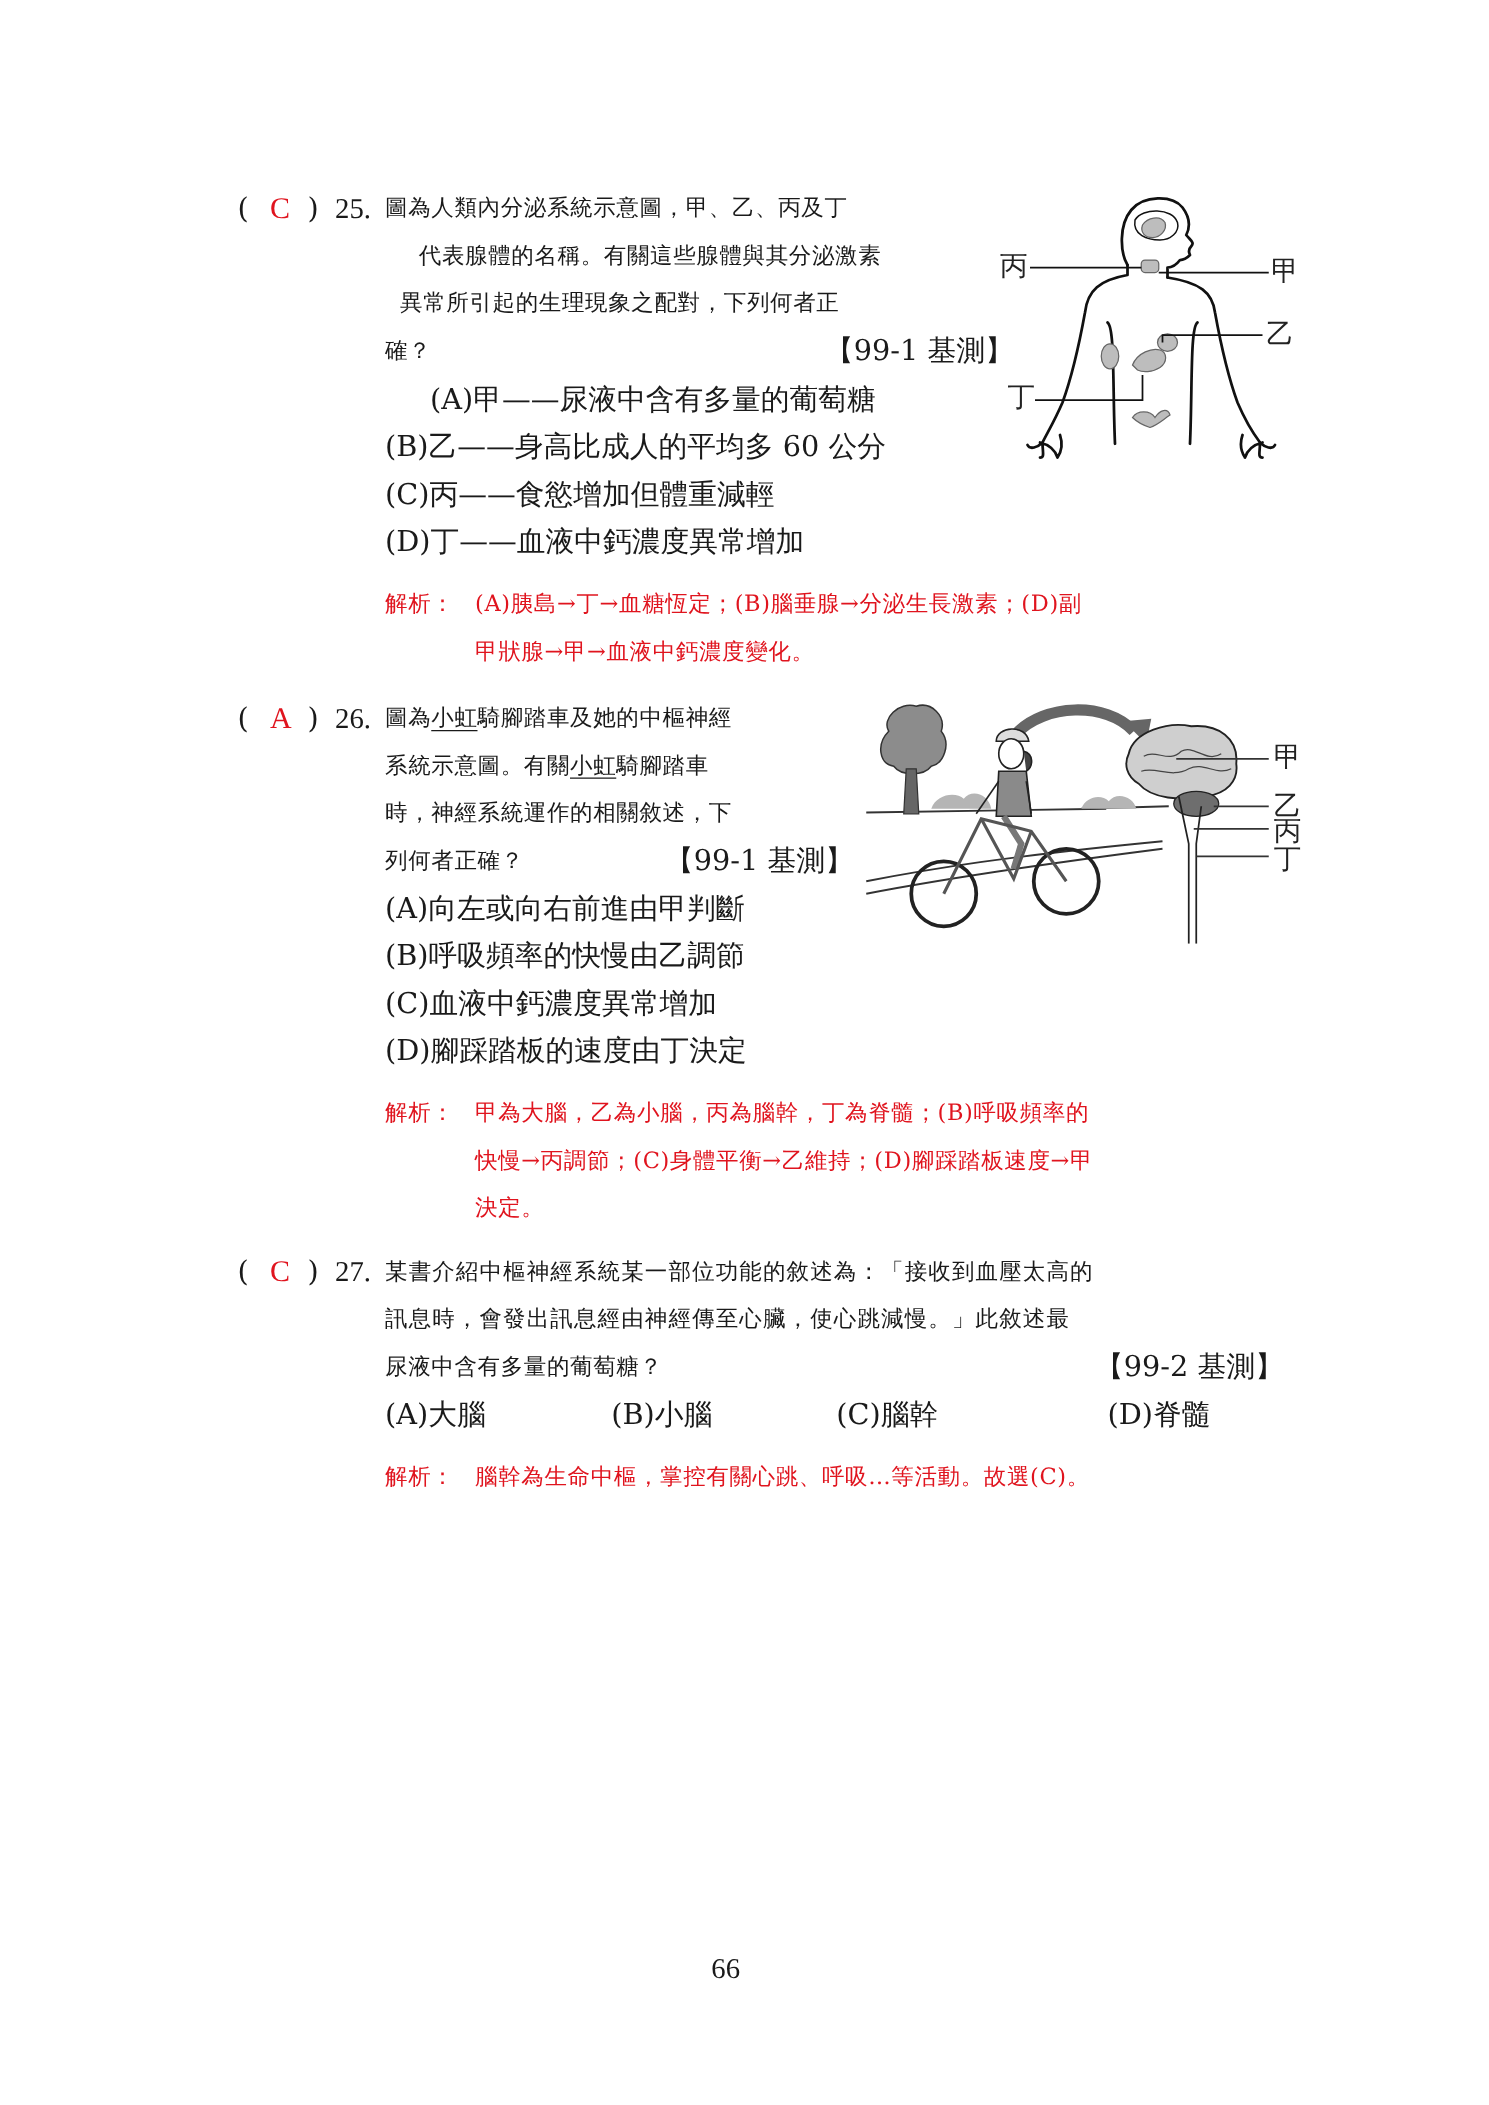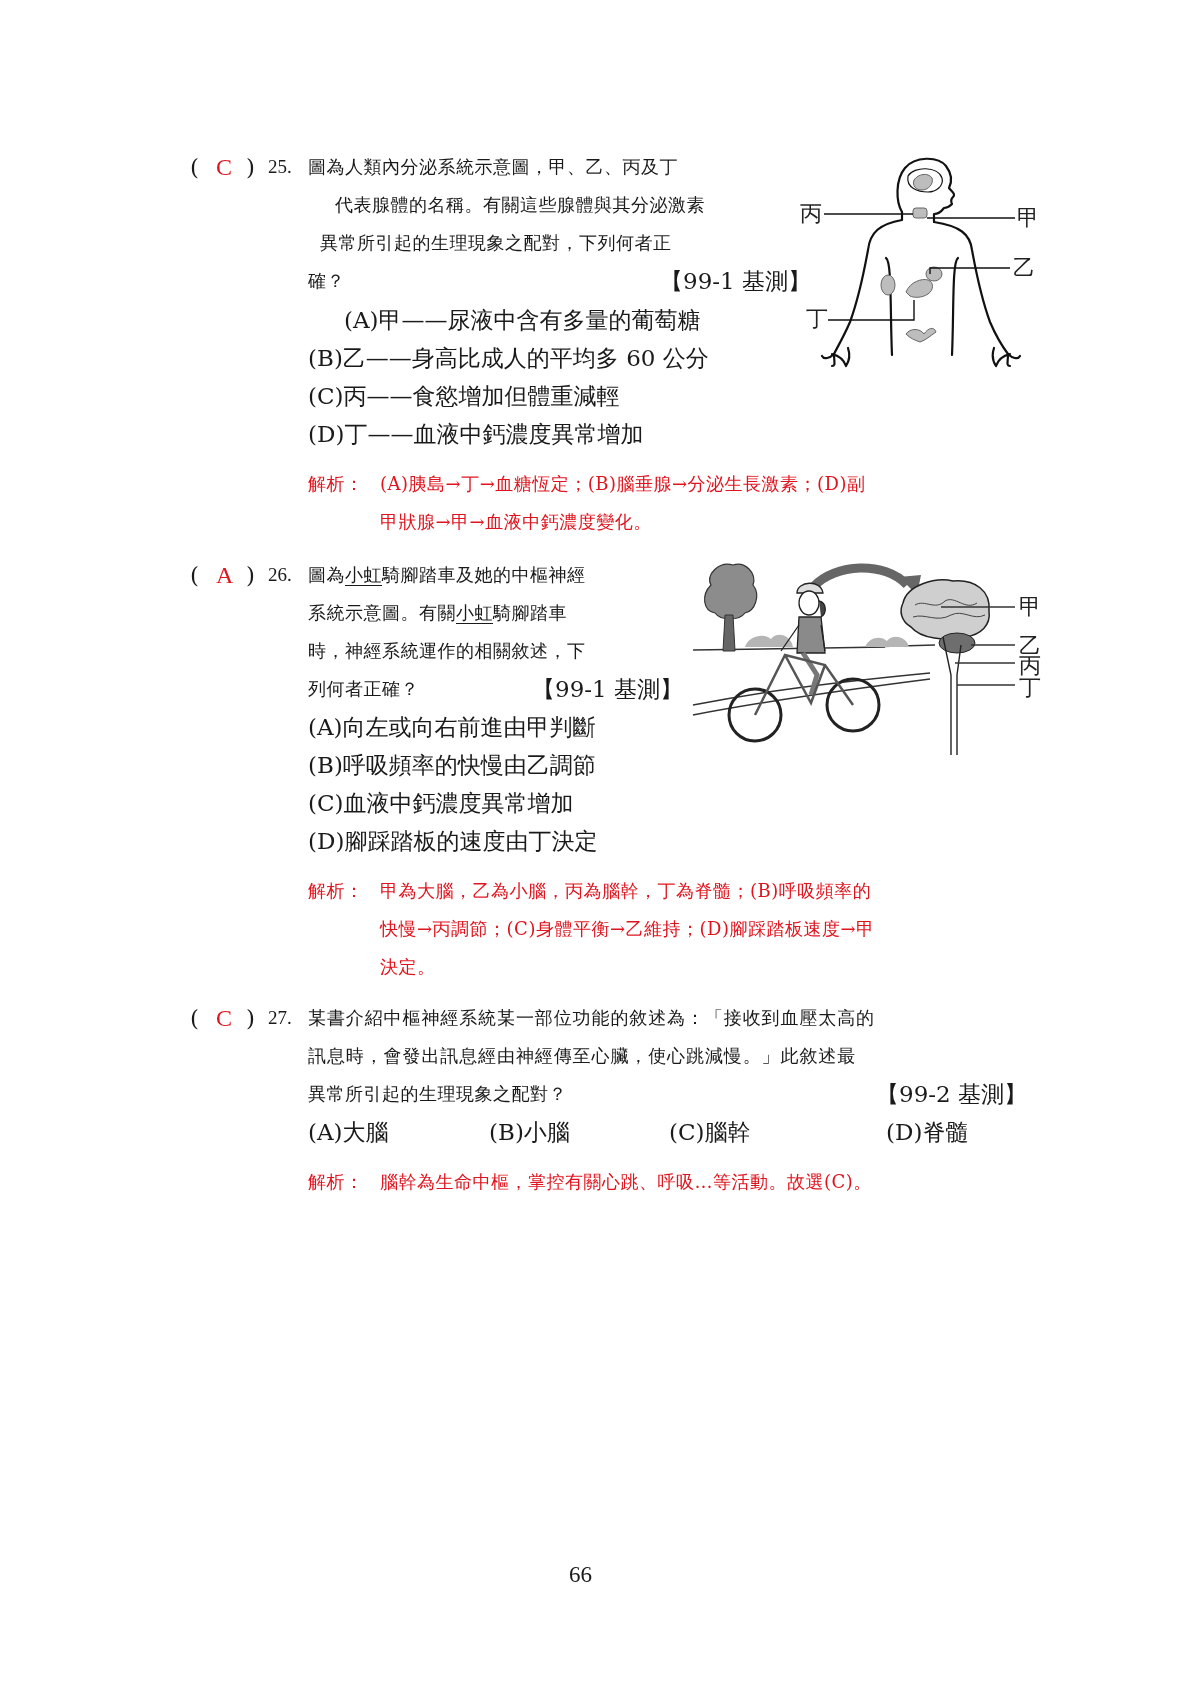--- a/index.html
+++ b/index.html
@@ -3,21 +3,21 @@
 <meta charset="utf-8">
 <style>
   html, body { margin: 0; padding: 0; background: #ffffff; }
   body { width: 1191px; height: 1684px; position: relative; overflow: hidden;
          font-family: "DejaVu Serif", "Liberation Serif", serif; color: #1a1a1a; }
   .page { position: absolute; left: 0; top: 0; width: 1191px; height: 1684px; }
   .q { position: absolute; left: 0; width: 1191px; }
   .line { position: absolute; font-size: 18px; line-height: 30px; white-space: nowrap; letter-spacing: 0.5px; }
   .paren { position: absolute; font-size: 23px; line-height: 30px; }
   .ans { position: absolute; font-size: 24px; line-height: 30px; color: #e0141e; font-family: "Liberation Serif", serif; }
-  .num { position: absolute; font-size: 19px; line-height: 30px; font-family: "Liberation Serif", serif; }
+  .num { position: absolute; font-size: 23px; line-height: 30px; font-family: "Liberation Serif", serif; }
   .red { color: #e0141e; }
   .src { position: absolute; font-size: 23px; line-height: 30px; white-space: nowrap; }
   u { text-decoration: underline; text-underline-offset: 4px; }
   .opt { position: absolute; font-size: 23px; line-height: 30px; white-space: nowrap; }
   .fig { position: absolute; }
   .figlabel { position: absolute; font-size: 22px; line-height: 24px; font-family: "DejaVu Sans", sans-serif; color: #222; }
   .pagenum { position: absolute; left: 0; width: 1161px; text-align: center; top: 1562px; font-size: 23px; font-family: "Liberation Serif", serif; }
 </style>
 </head>
 <body>
@@ -153,21 +153,21 @@
   </div>
 
   <div class="q" style="top:0;">
     <span class="paren" style="left:190px; top:1003px;">(</span>
     <span class="ans" style="left:216px; top:1003px;">C</span>
     <span class="paren" style="left:246px; top:1003px;">)</span>
     <span class="num" style="left:268px; top:1003px;">27.</span>
 
     <span class="line" style="left:308px; top:1003px; letter-spacing:0.9px;">某書介紹中樞神經系統某一部位功能的敘述為：「接收到血壓太高的</span>
     <span class="line" style="left:308px; top:1041px; letter-spacing:0.9px;">訊息時，會發出訊息經由神經傳至心臟，使心跳減慢。」此敘述最</span>
-    <span class="line" style="left:308px; top:1079px;">異常所引起的生理現象之配對？</span>
+    <span class="line" style="left:308px; top:1079px;">尿液中含有多量的葡萄糖？</span>
     <span class="src" style="left:876px; top:1079px;">【99-2 基測】</span>
 
     <span class="opt" style="left:308px; top:1117px;">(A)大腦</span>
     <span class="opt" style="left:489px; top:1117px;">(B)小腦</span>
     <span class="opt" style="left:669px; top:1117px;">(C)腦幹</span>
     <span class="opt" style="left:850px; top:1117px;margin-left:36px;">(D)脊髓</span>
 
     <span class="line red" style="left:308px; top:1167px;">解析：</span>
     <span class="line red" style="left:380px; top:1167px;">腦幹為生命中樞，掌控有關心跳、呼吸…等活動。故選(C)。</span>
   </div>

